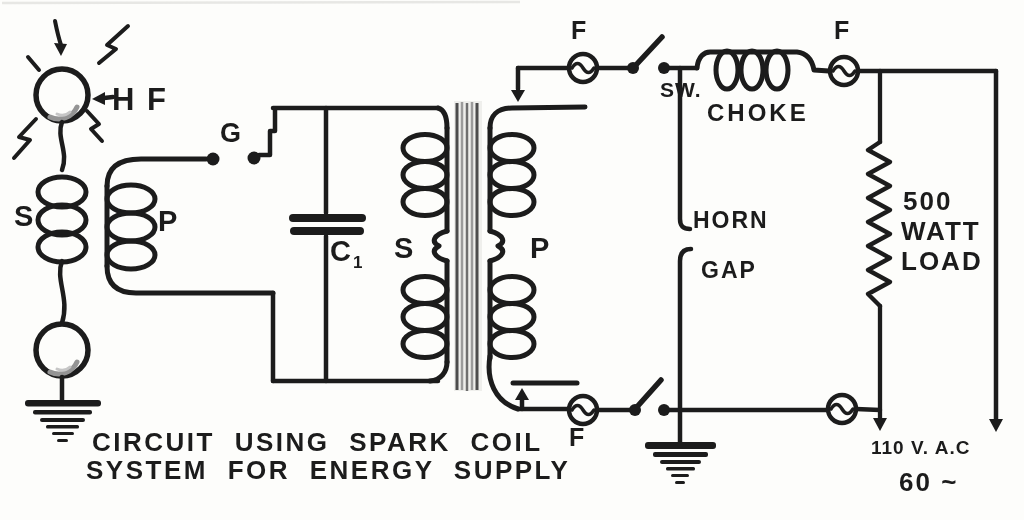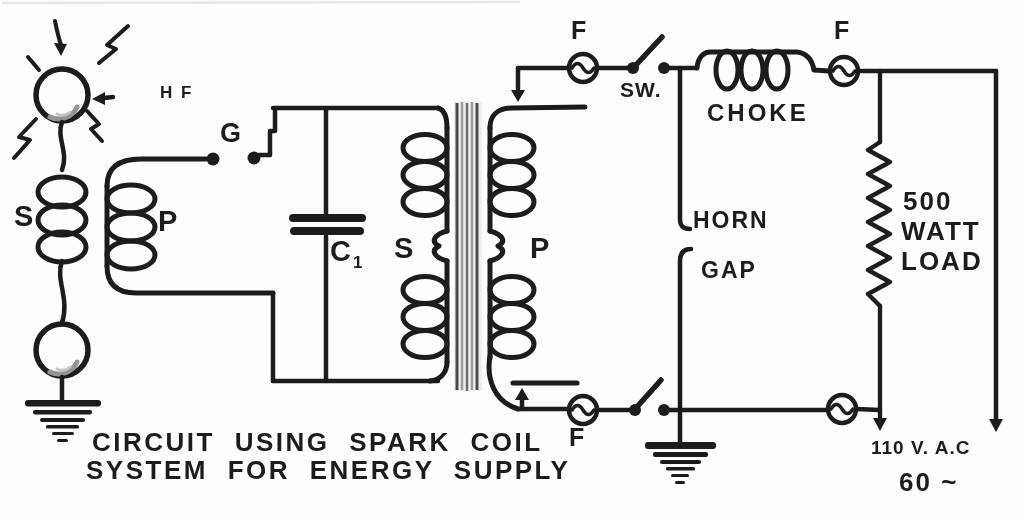--- a/index.html
+++ b/index.html
@@ -220,35 +220,35 @@
         <rect x="645" y="442" width="71" height="7" rx="3"></rect>
         <rect x="653" y="452" width="55" height="5" rx="2"></rect>
         <rect x="660" y="460" width="41" height="4" rx="2"></rect>
         <rect x="666" y="467" width="29" height="3.5" rx="1.5"></rect>
         <rect x="671" y="474" width="18" height="3" rx="1.5"></rect>
         <rect x="675" y="481" width="10" height="3" rx="1.5"></rect>
       </g>
     </g>
   </svg>
 
-  <div class="lbl" style="left:112px;top:84px;font-size:17px;margin-left:48px;">H F</div>
+  <div class="lbl" style="left:112px;top:84px;font-size:31px;">H F</div>
   <div class="lbl" style="left:14px;top:201px;font-size:29px;">S</div>
   <div class="lbl" style="left:158px;top:206px;font-size:29px;">P</div>
   <div class="lbl" style="left:220px;top:119px;font-size:27px;">G</div>
 
   <div class="lbl" style="left:330px;top:236px;font-size:29px;"><span>C</span><sub style="font-size:17px;">1</sub></div>
 
   <div class="lbl" style="left:394px;top:233px;font-size:29px;">S</div>
   <div class="lbl" style="left:530px;top:233px;font-size:29px;">P</div>
 
   <div class="lbl" style="left:571px;top:17px;font-size:25px;">F</div>
   <div class="lbl" style="left:834px;top:17px;font-size:25px;">F</div>
   <div class="lbl" style="left:569px;top:424px;font-size:25px;">F</div>
 
-  <div class="lbl" style="left:620px;top:79px;font-size:21px;letter-spacing:1px;">SW.</div>
+  <div class="lbl" style="left:660px;top:79px;font-size:21px;letter-spacing:1px;">SW.</div>
   <div class="lbl" style="left:707px;top:100px;font-size:24px;letter-spacing:3px;">CHOKE</div>
 
   <div class="lbl" style="left:693px;top:208px;font-size:23px;">HORN</div>
   <div class="lbl" style="left:701px;top:258px;font-size:23px;">GAP</div>
 
   <div class="lbl" style="left:903px;top:188px;font-size:26px;">500</div>
   <div class="lbl" style="left:901px;top:218px;font-size:26px;">WATT</div>
   <div class="lbl" style="left:901px;top:248px;font-size:26px;">LOAD</div>
 
   <div class="lbl" style="left:871px;top:438px;font-size:19px;letter-spacing:1px;">110 V. A.C</div>

